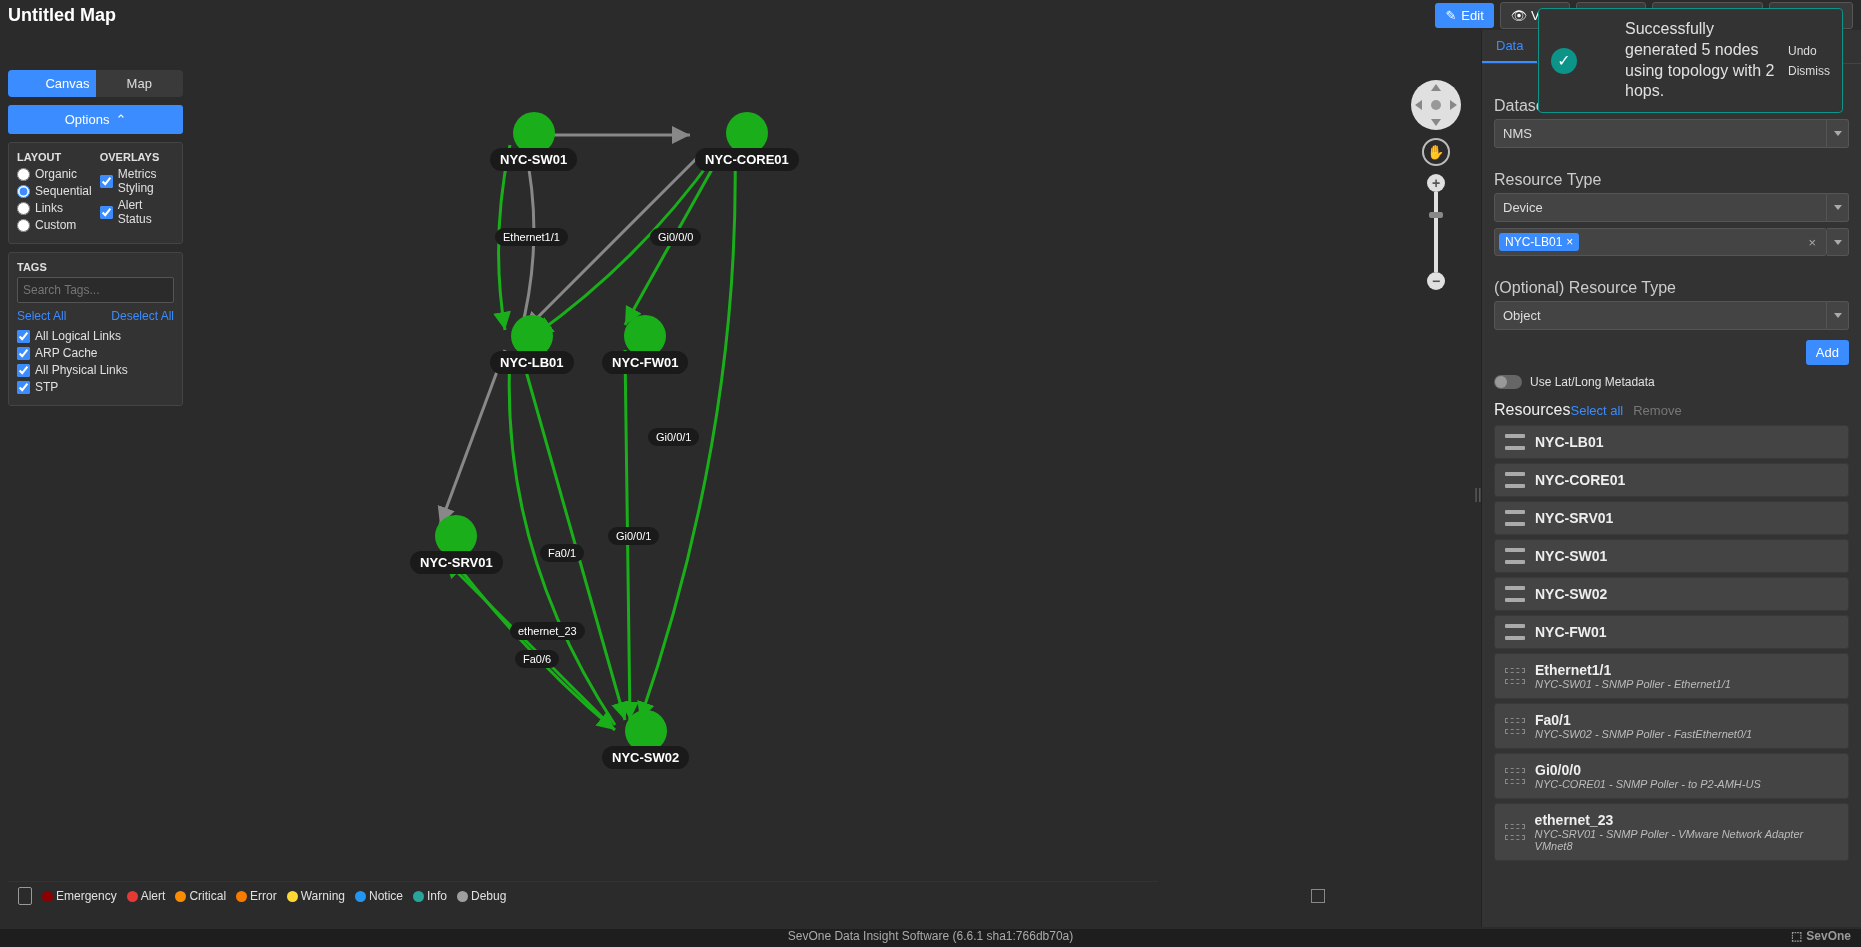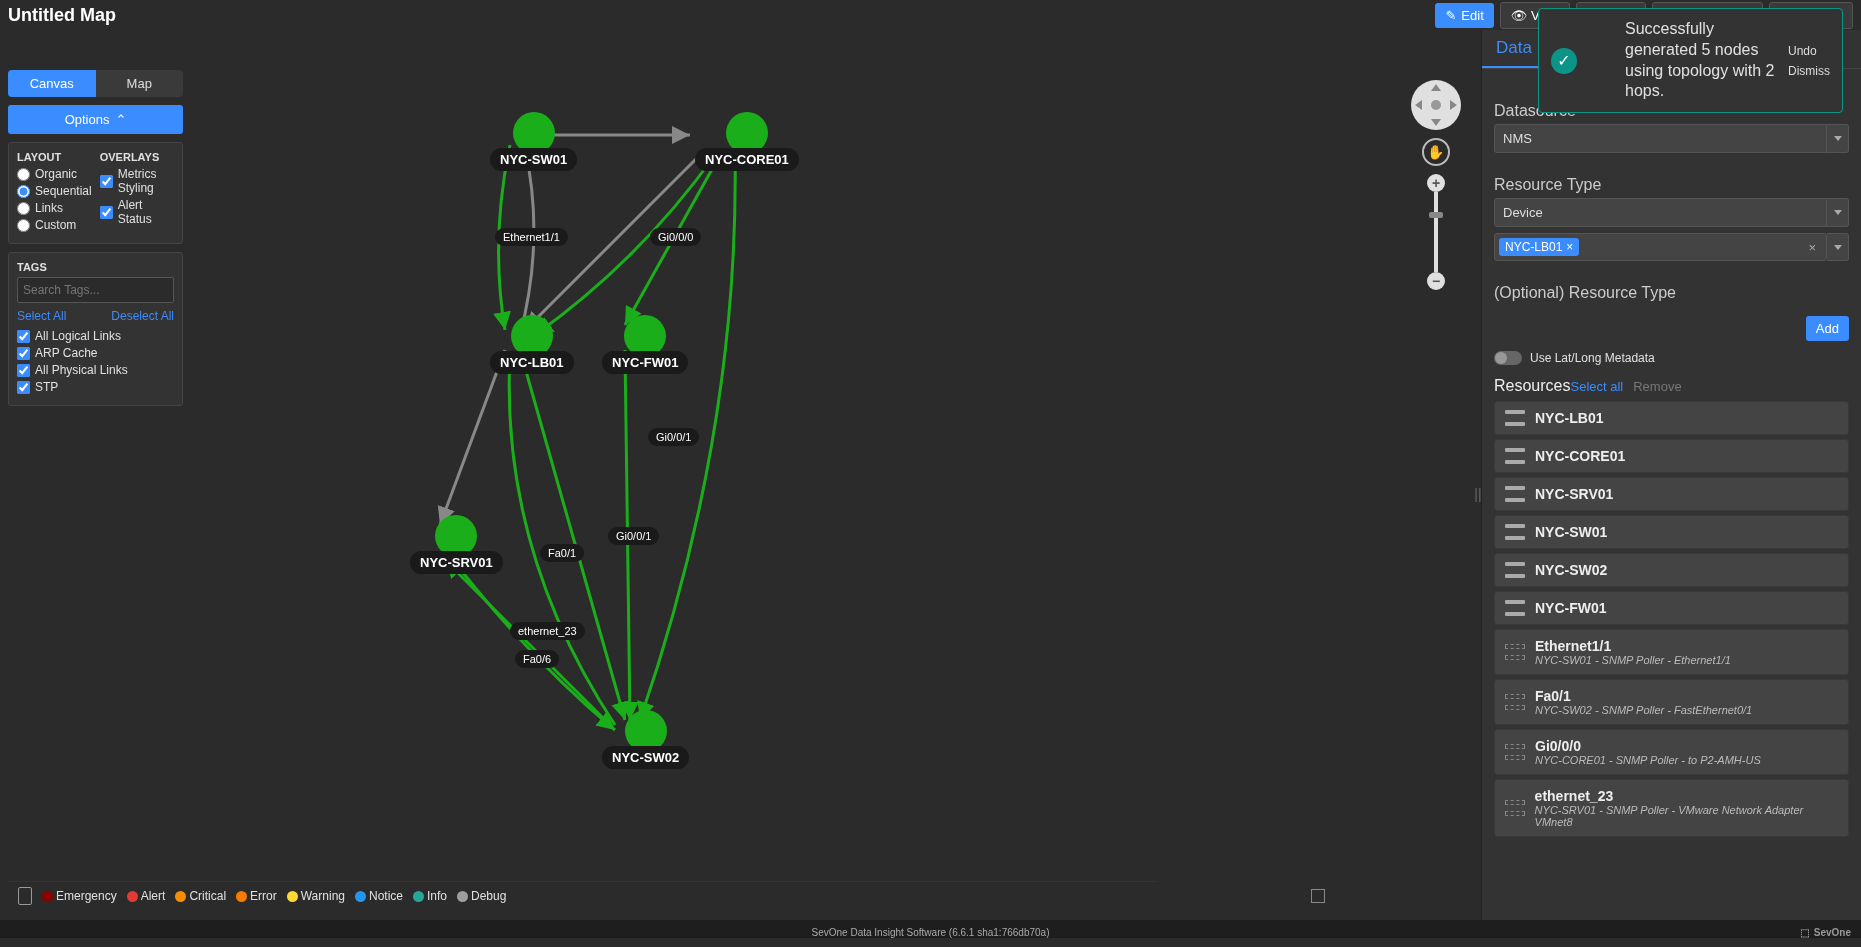--- a/index.html
+++ b/index.html
@@ -8,21 +8,21 @@
 .topbar-title { font-size: 18px; font-weight: bold; color: #fff; }
 .topbar-right { display: flex; gap: 6px; align-items: center; }
 .btn { padding: 5px 10px; border-radius: 3px; border: none; cursor: pointer; font-size: 13px; color: #fff; display: inline-flex; align-items: center; gap: 5px; }
 .btn-blue { background: #3b8cff; }
 .btn-ghost { background: #3a3a3a; border: 1px solid #555; }
 .main { display: flex; height: calc(100% - 50px); }
 .canvas-area { flex: 1; position: relative; background: #2b2b2b; }
 .sidebar-left { position: absolute; left: 8px; top: 40px; width: 175px; }
 .tab-group { display: flex; border-radius: 4px; overflow: hidden; margin-bottom: 8px; }
 .tab-group button { flex: 1; padding: 6px; background: #3a3a3a; border: none; color: #ddd; cursor: pointer; font-size: 13px; }
-.tab-group button.active { background: #3b8cff; color: #fff; }
+.tab-group button.active { background: #3b8cff; color: #fff; text-align: right; }
 .options-btn { width: 100%; background: #3b8cff; color: #fff; border: none; padding: 7px; border-radius: 3px; margin-bottom: 8px; cursor: pointer; display: flex; justify-content: center; align-items: center; gap: 6px; font-size: 13px; }
 .panel { background: #333; border: 1px solid #444; border-radius: 3px; padding: 8px; margin-bottom: 8px; font-size: 12px; }
 .panel-row { display: flex; gap: 8px; }
 .panel-col { flex: 1; }
 .panel-head { font-weight: bold; font-size: 11px; margin-bottom: 4px; text-transform: uppercase; }
 .radio-row, .check-row { display: flex; align-items: center; gap: 5px; margin: 3px 0; font-size: 12px; }
 .radio-row input, .check-row input { accent-color: #3b8cff; cursor: pointer; }
 .tags-input { width: 100%; background: #2b2b2b; border: 1px solid #555; padding: 5px; color: #ddd; border-radius: 2px; font-size: 12px; }
 .link-row { display: flex; justify-content: space-between; margin: 6px 0; }
 .link-row a { color: #3b8cff; font-size: 12px; cursor: pointer; }
@@ -34,21 +34,21 @@
 .nav-arrow.left { left: 4px; top: 50%; transform: translateY(-50%); border-top: 5px solid transparent; border-bottom: 5px solid transparent; border-right: 7px solid #888; }
 .nav-arrow.right { right: 4px; top: 50%; transform: translateY(-50%); border-top: 5px solid transparent; border-bottom: 5px solid transparent; border-left: 7px solid #888; }
 .nav-center { position: absolute; top: 50%; left: 50%; transform: translate(-50%,-50%); width: 10px; height: 10px; border-radius: 50%; background: #999; }
 .hand-btn { width: 28px; height: 28px; border-radius: 50%; border: 2px solid #bbb; display: flex; align-items: center; justify-content: center; font-size: 14px; cursor: pointer; color: #888; }
 .zoom-slider { display: flex; flex-direction: column; align-items: center; gap: 0; }
 .zoom-btn { width: 18px; height: 18px; border-radius: 50%; background: #e0e0e0; color: #555; display: flex; align-items: center; justify-content: center; font-weight: bold; cursor: pointer; font-size: 14px; }
 .zoom-track { width: 4px; height: 80px; background: #e0e0e0; position: relative; }
 .zoom-handle { position: absolute; left: -5px; width: 14px; height: 6px; background: #888; border-radius: 2px; top: 20px; }
 .right-panel { width: 380px; background: #333; border-left: 1px solid #222; display: flex; flex-direction: column; }
 .right-tabs { display: flex; border-bottom: 1px solid #444; }
-.right-tabs button { padding: 8px 14px; background: transparent; border: none; color: #aaa; cursor: pointer; font-size: 17px; }
+.right-tabs button { padding: 8px 14px; background: transparent; border: none; color: #aaa; cursor: pointer; font-size: 13px; }
 .right-tabs button.active { color: #3b8cff; border-bottom: 2px solid #3b8cff; }
 .right-body { padding: 10px 12px; flex: 1; overflow: hidden; display: flex; flex-direction: column; }
 .field-label { font-size: 16px; color: #ccc; margin: 23px 0 4px; }
 .select-box { display: flex; }
 .select-input { flex: 1; background: #444; border: 1px solid #555; padding: 6px 8px; color: #ddd; border-radius: 3px 0 0 3px; font-size: 13px; }
 .select-caret { background: #444; border: 1px solid #555; border-left: none; width: 22px; display: flex; align-items: center; justify-content: center; border-radius: 0 3px 3px 0; cursor: pointer; }
 .chev-down { width: 0; height: 0; border-left: 4px solid transparent; border-right: 4px solid transparent; border-top: 5px solid #aaa; }
 .tag-box { background: #444; border: 1px solid #555; padding: 4px; border-radius: 3px; display: flex; align-items: center; gap: 4px; }
 .tag-chip { background: #3b8cff; color: #fff; padding: 2px 6px; border-radius: 3px; font-size: 12px; display: inline-flex; align-items: center; gap: 4px; }
 .tag-chip .x { cursor: pointer; }
@@ -67,21 +67,21 @@
 .res-icon { width: 20px; height: 16px; display: flex; flex-direction: column; justify-content: space-between; }
 .res-icon span { height: 4px; background: #aaa; border-radius: 1px; }
 .res-icon.obj span { border: 1px dashed #888; background: transparent; height: 5px; }
 .res-text { display: flex; flex-direction: column; }
 .res-name { font-weight: bold; font-size: 14px; color: #eee; }
 .res-sub { font-size: 11px; font-style: italic; color: #bbb; }
 .statusbar { position: absolute; bottom: 18px; left: 0; right: 0; height: 28px; background: #2b2b2b; border-top: 1px solid #333; display: flex; align-items: center; padding: 0 10px; gap: 10px; font-size: 12px; width: 1150px; left: 8px;}
 .dot { width: 11px; height: 11px; border-radius: 50%; display: inline-block; margin-right: 3px; vertical-align: middle; }
 .dot.dark-red { background: #8b0000; } .dot.red { background: #e53935; } .dot.orange { background: #fb8c00; } .dot.orange2 { background: #f57c00; } .dot.yellow { background: #fdd835; } .dot.blue { background: #2196f3; } .dot.teal { background: #26a69a; } .dot.gray { background: #9e9e9e; }
 .bookmark { width: 14px; height: 18px; border: 1px solid #999; border-radius: 2px; position: relative; cursor: pointer; }
-.footer { position: absolute; bottom: 9px; left: 0; right: 0; height: 18px; background: #1e1e1e; color: #aaa; font-size: 10px; display: flex; align-items: flex-end; justify-content: center; }
+.footer { position: absolute; bottom: 0; left: 0; right: 0; height: 18px; background: #1e1e1e; color: #aaa; font-size: 12px; display: flex; align-items: flex-start; justify-content: center; }
 .footer-right { position: absolute; right: 10px; font-weight: bold; color: #999; display: flex; align-items: center; gap: 4px; }
 .toast { position: absolute; top: 8px; right: 18px; background: #333; border: 1px solid #0d9488; border-radius: 4px; padding: 10px 12px; display: flex; gap: 10px; align-items: center; width: 305px; z-index: 100; }
 .toast-icon { width: 26px; height: 26px; border-radius: 50%; background: #0d9488; display: flex; align-items: center; justify-content: center; color: #fff; font-size: 16px; }
 .toast-text { flex: 1; font-size: 16px; line-height: 1.3; margin-left: 38px; }
 .toast-actions { display: flex; flex-direction: column; gap: 6px; }
 .toast-actions span { font-size: 12px; cursor: pointer; color: #ddd; }
 .node { position: absolute; display: flex; flex-direction: column; align-items: center; }
 .node-circle { width: 42px; height: 42px; border-radius: 50%; background: #1aaf1a; }
 .node-label { background: #1a1a1a; color: #fff; padding: 4px 10px; border-radius: 12px; font-size: 13px; margin-top: -6px; white-space: nowrap; font-weight: bold; }
 .edge-label { position: absolute; background: #1a1a1a; color: #fff; padding: 3px 8px; border-radius: 10px; font-size: 11px; white-space: nowrap; }
@@ -305,20 +305,26 @@
               <span class="x">×</span>
             </span>
           <span class="clear-x">×</span>
         </div>
         <div class="select-caret">
             <div class="chev-down"></div>
           </div>
       </div>
 
       <div class="field-label">(Optional) Resource Type</div>
+      <div class="select-box">
+        <div class="select-input">Object</div>
+        <div class="select-caret">
+            <div class="chev-down"></div>
+          </div>
+      </div>
 
       <div class="add-row">
           <button class="btn btn-blue">Add</button>
         </div>
 
       <div class="toggle-row">
         <div class="toggle"></div>
         <span>Use Lat/Long Metadata</span>
       </div>
 

